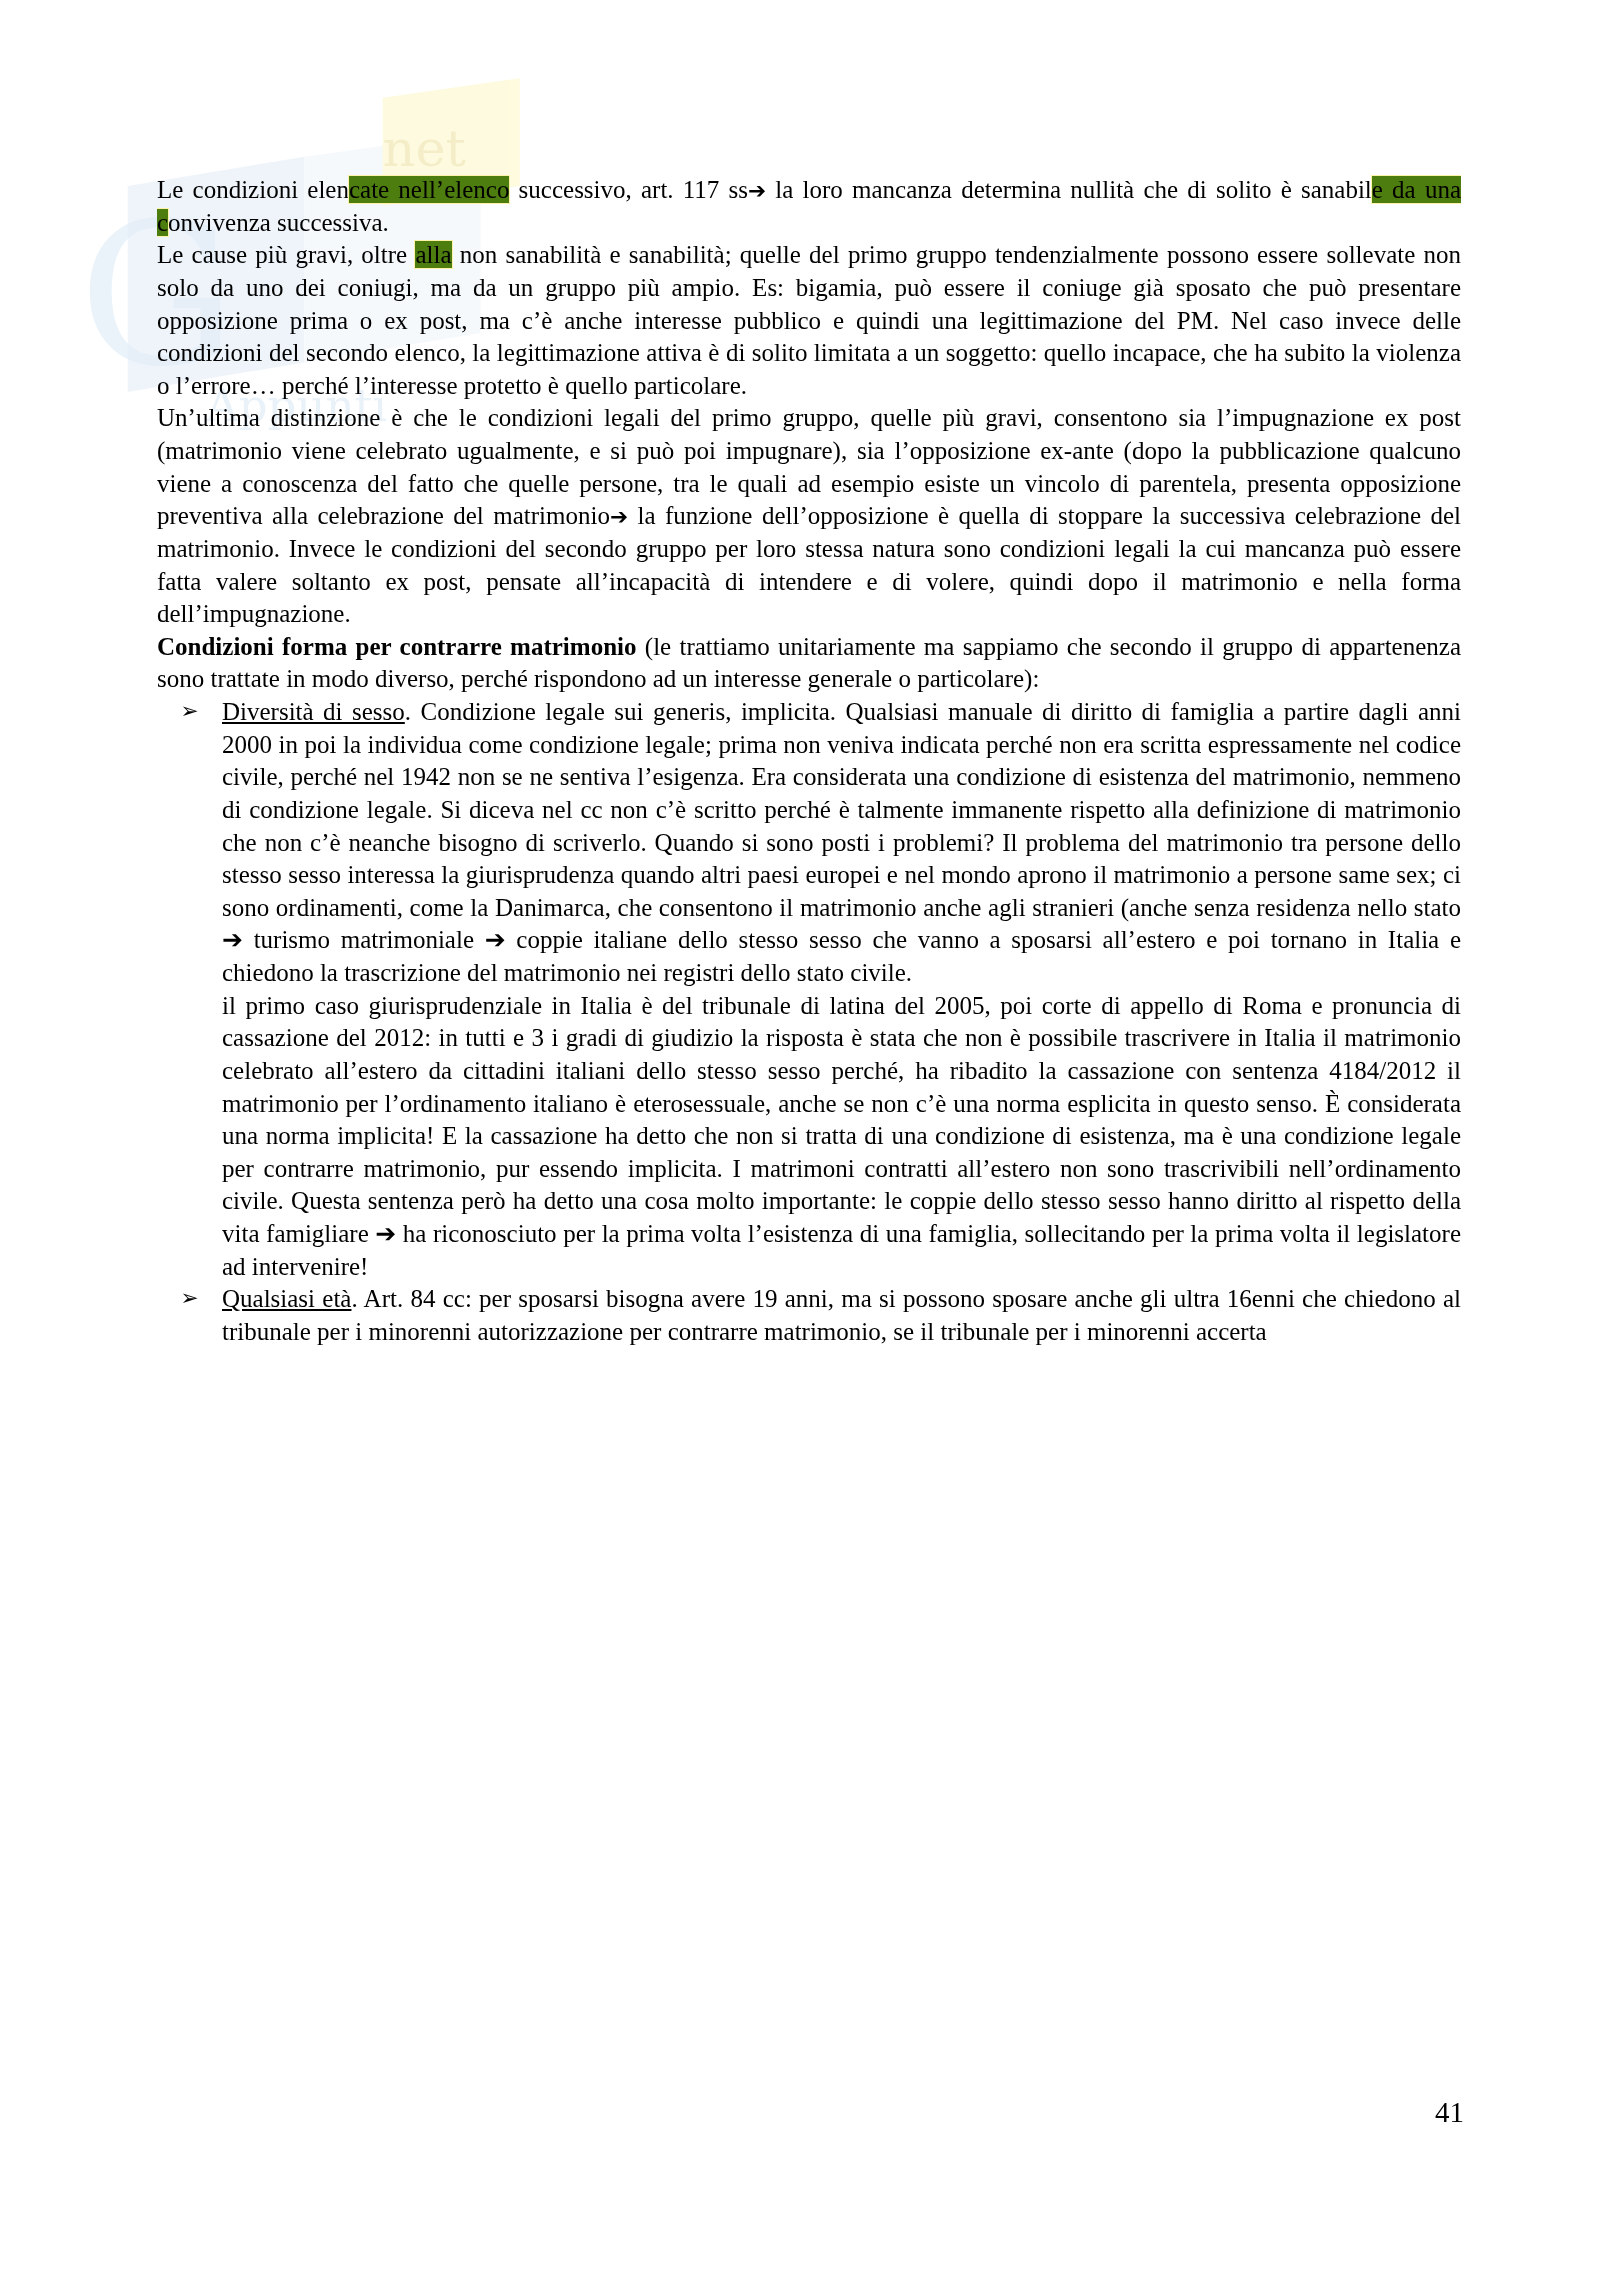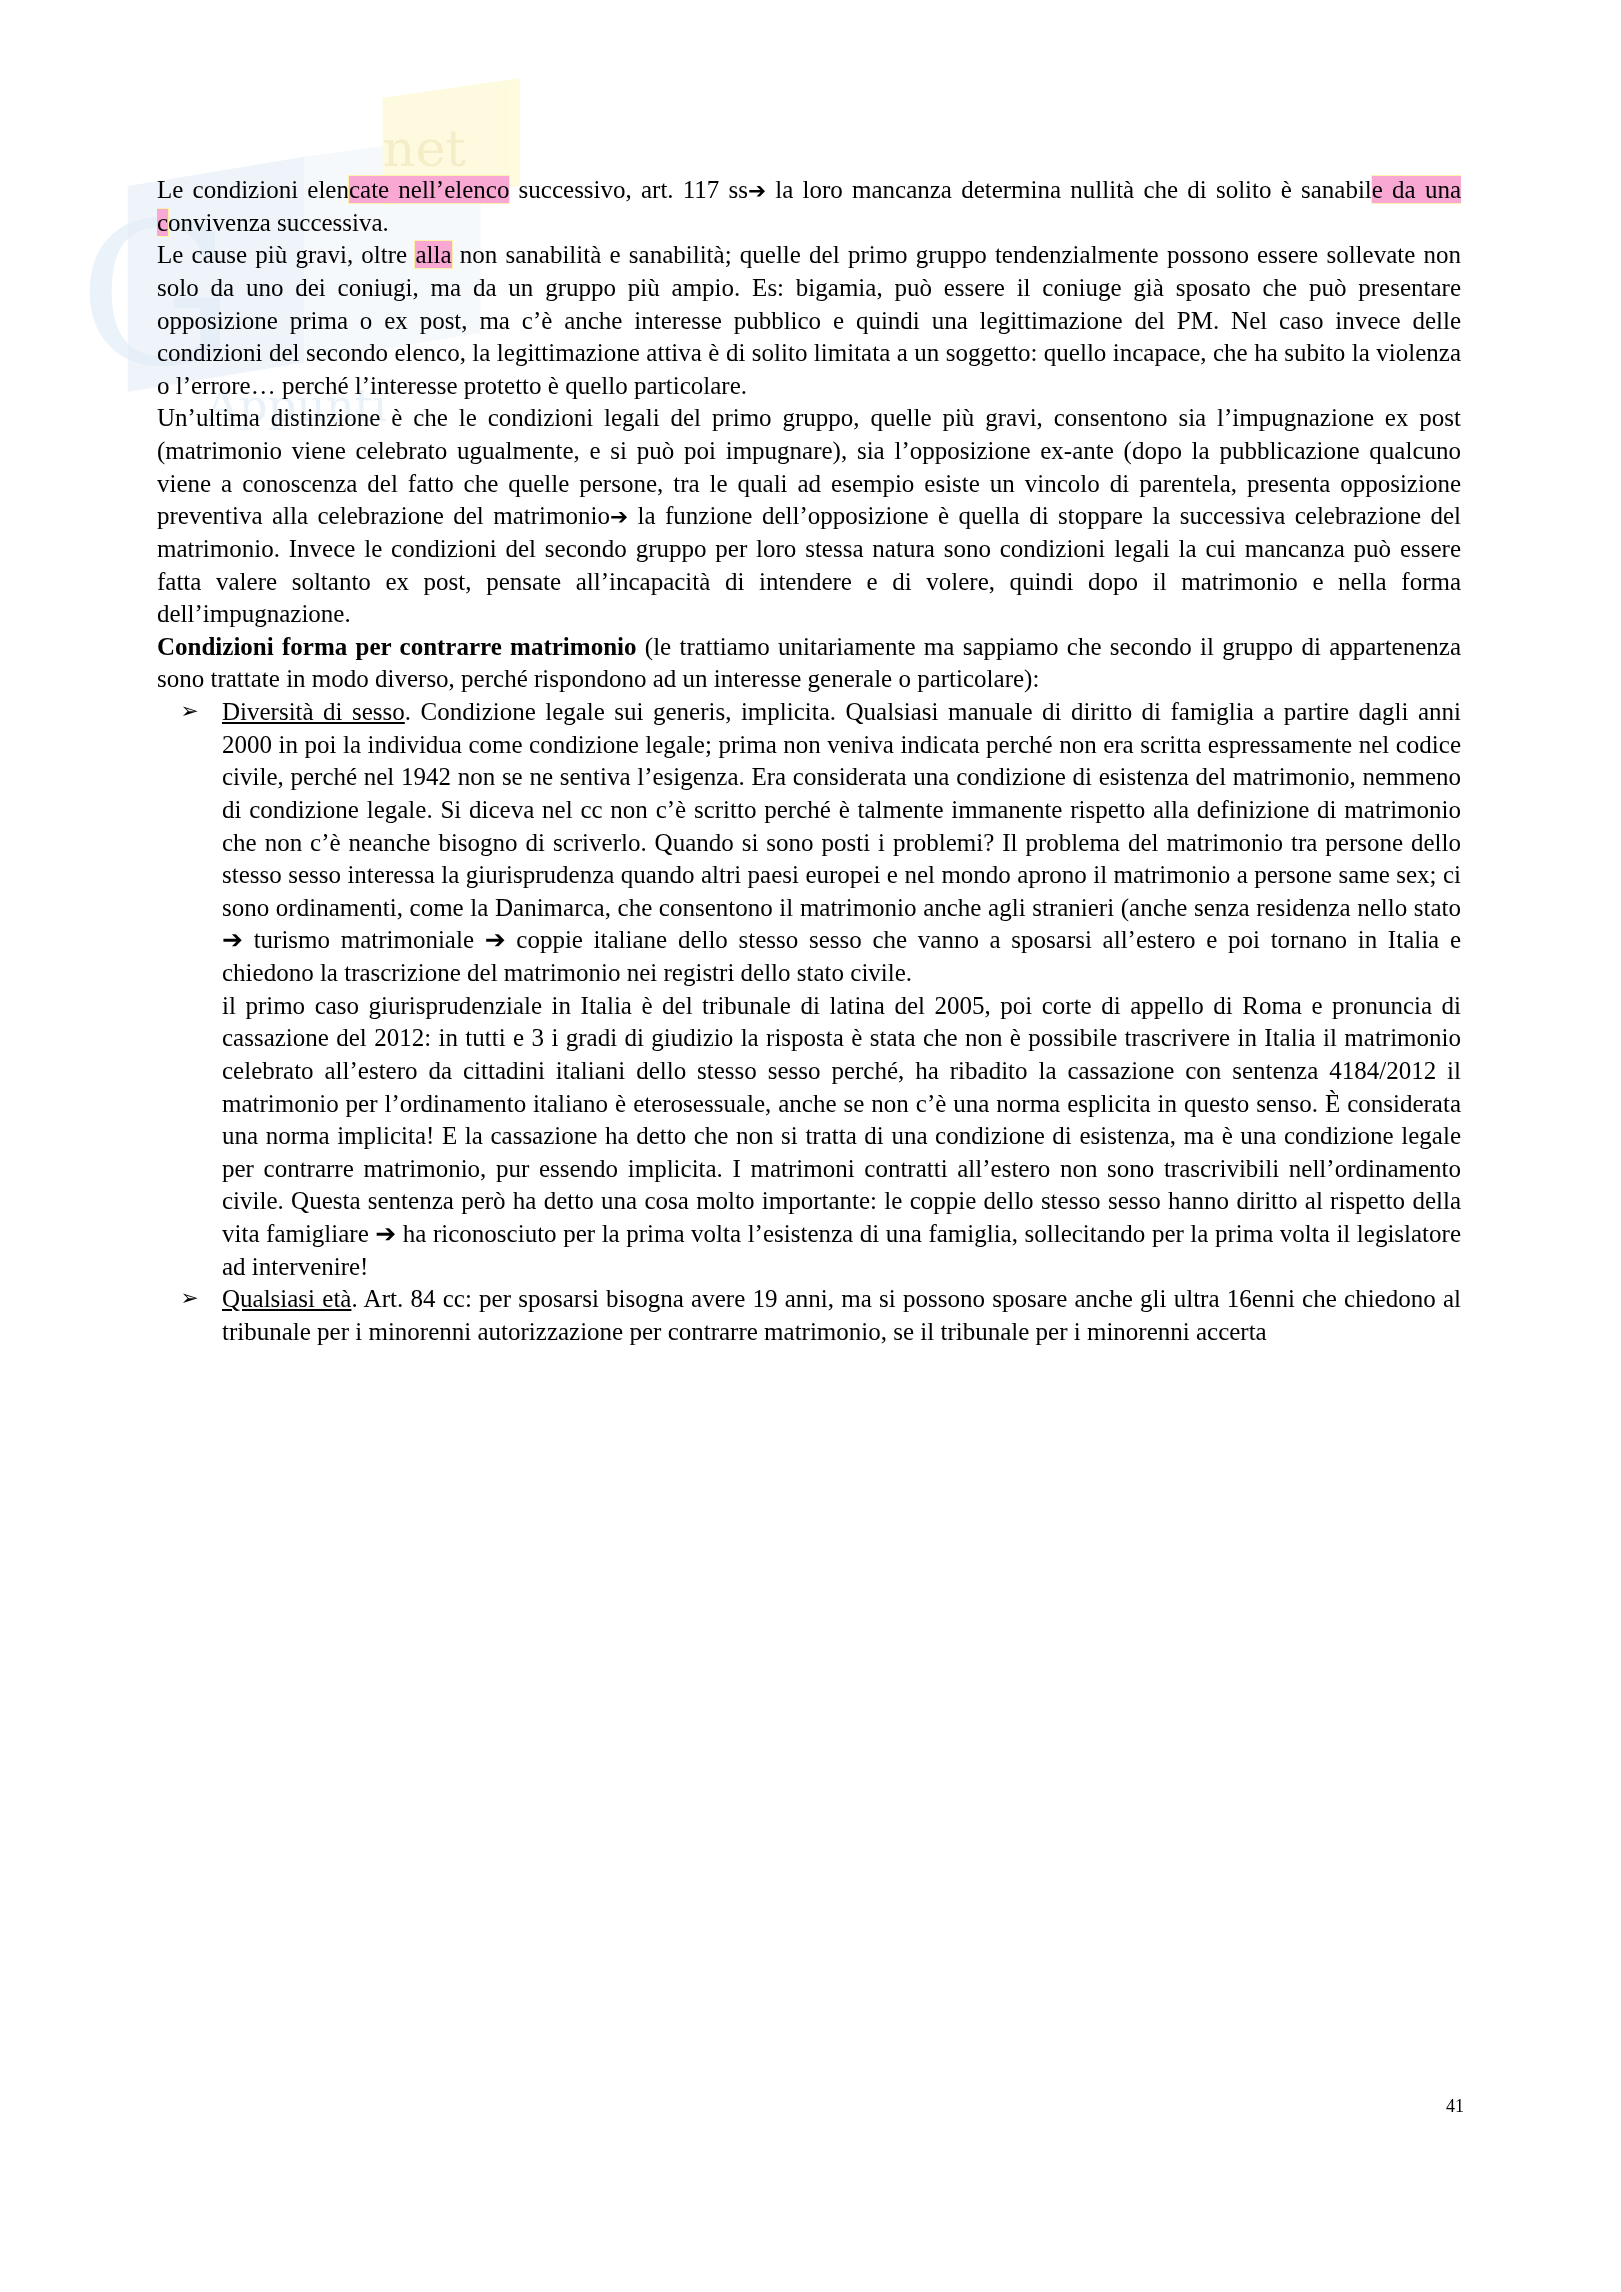--- a/index.html
+++ b/index.html
@@ -51,21 +51,21 @@
     margin: 0;
     text-align: justify;
     text-justify: inter-word;
   }
 
   .bold { font-weight: bold; }
   .uline { text-decoration: underline; }
 
   
   .hl {
-    background: #f9a8d4;
+    background: #4d7c0f;
     box-shadow: 0 0 0 1px #fdf3a8;
   }
 
   
   ul.bullets {
     list-style: none;
     margin: 0;
     padding: 0;
   }
   ul.bullets > li {
@@ -83,21 +83,21 @@
   }
   li .sub {
     display: block;
   }
 
   
   #page-number {
     position: absolute;
     right: 157px;
     top: 2096px;
-    font-size: 18px;
+    font-size: 29px;
     z-index: 3;
   }
 
   .arrow {
     font-family: "DejaVu Sans", sans-serif;
     font-size: 21.6px;
   }
 </style>
 </head>
 <body>

